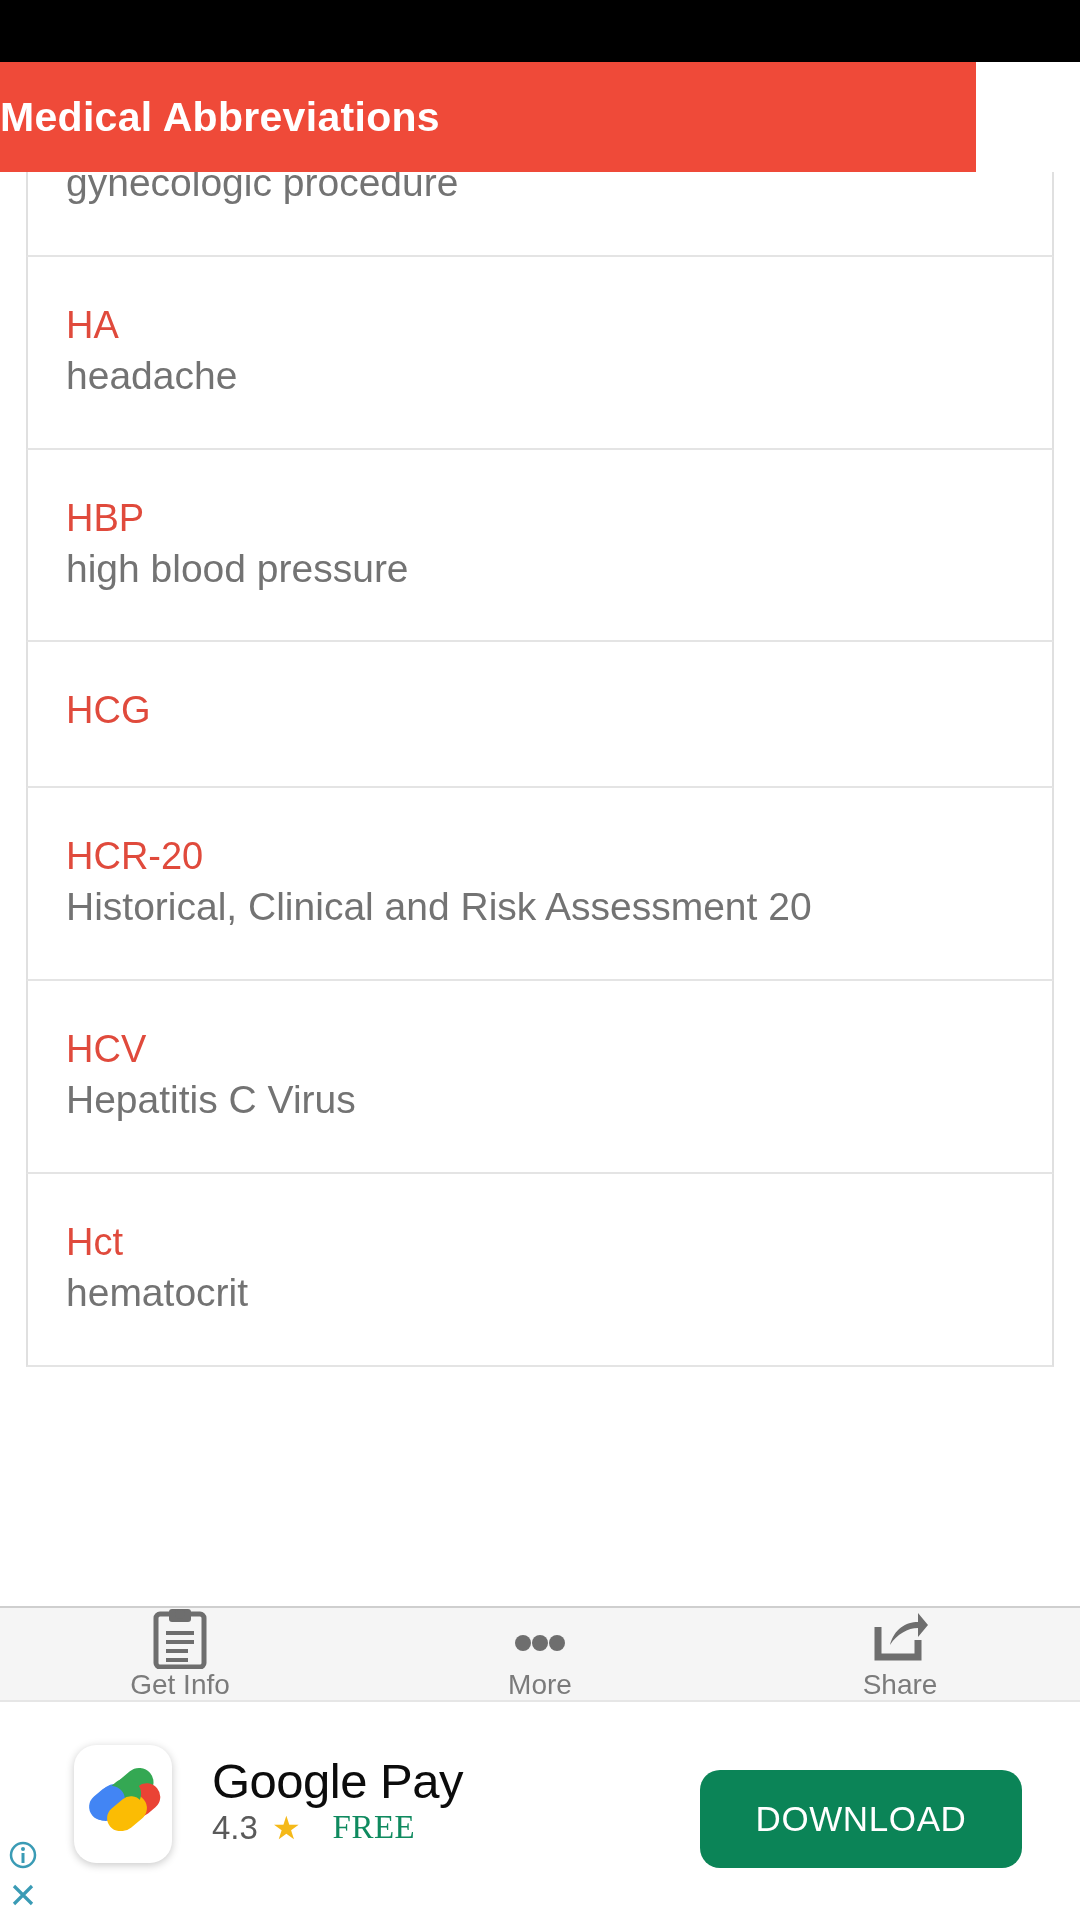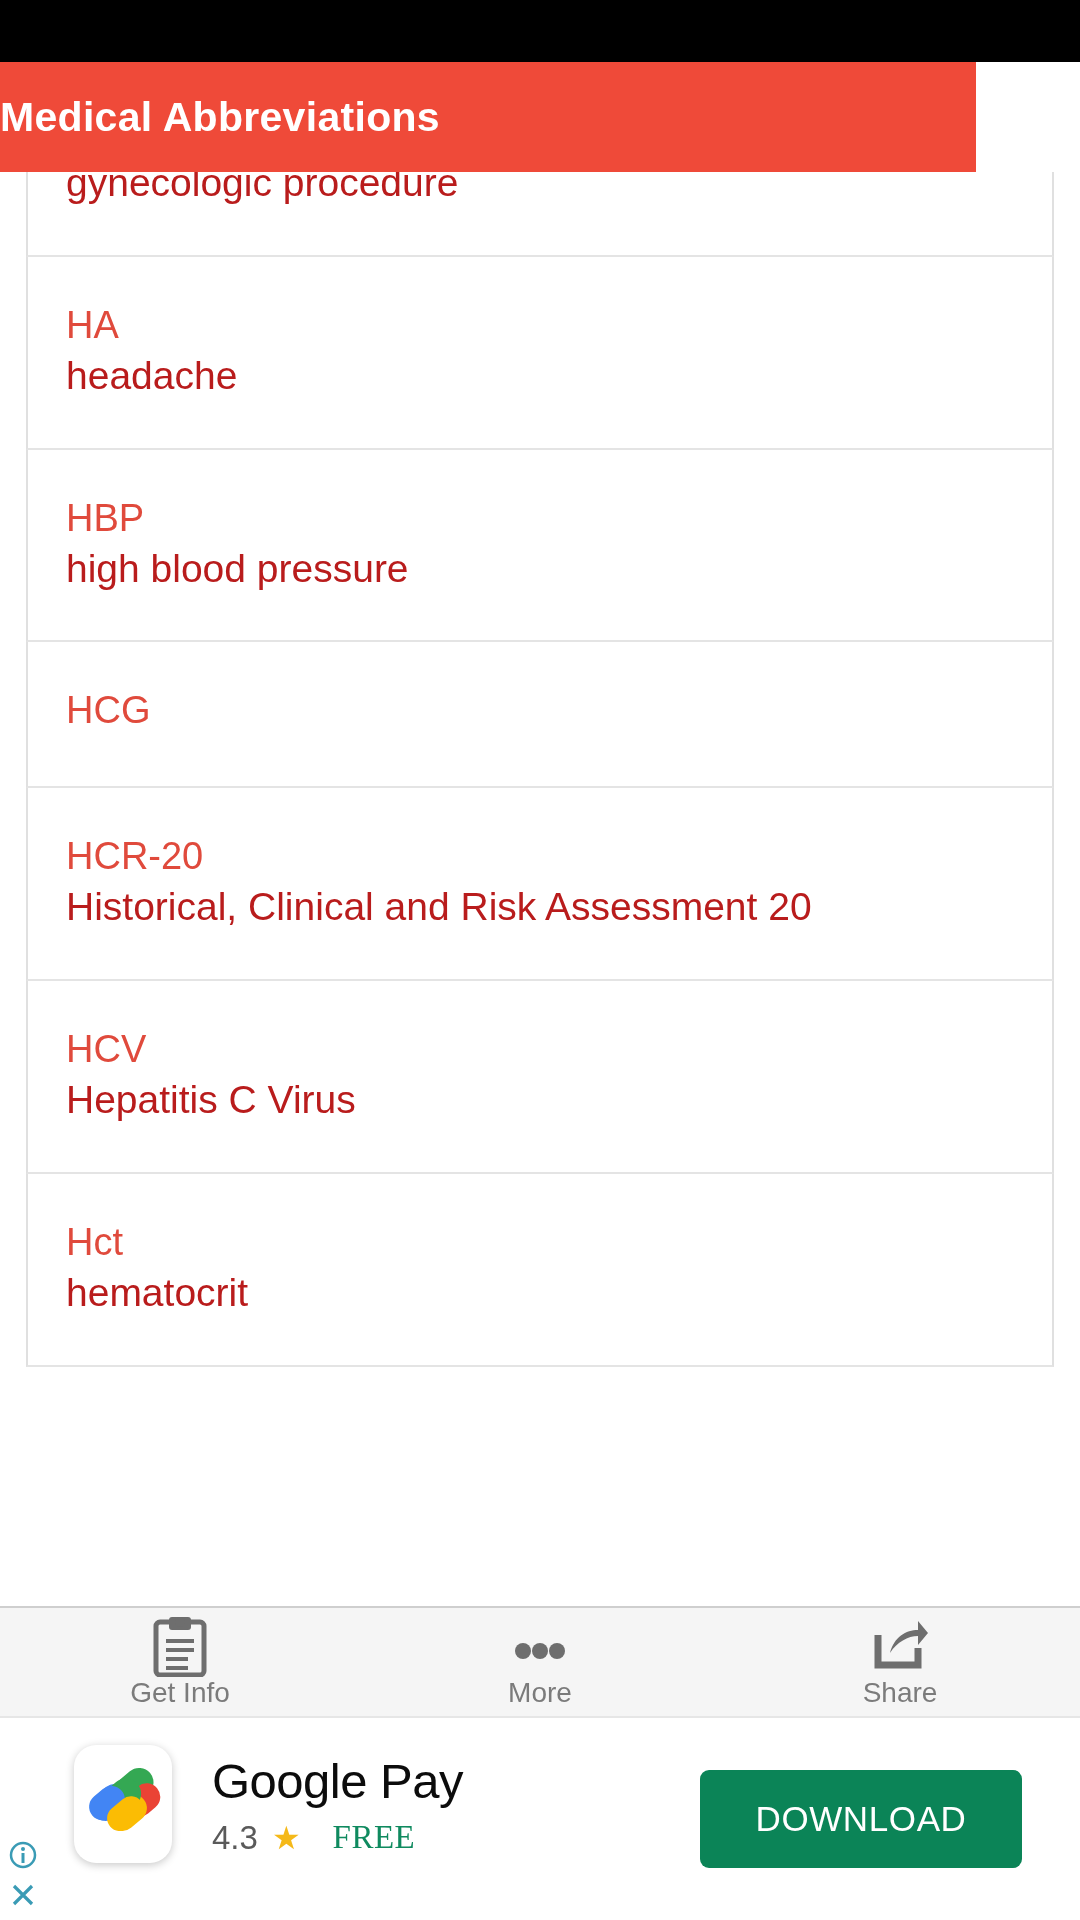--- a/index.html
+++ b/index.html
@@ -53,29 +53,29 @@
   }
   .list-item.first { border-top:2px solid #e4e4e4; }
   .abbr {
     color:#E04A3C;
     font-size:38px;
     line-height:1.22;
     margin-bottom:4px;
     white-space:nowrap;
   }
   .meaning {
-    color:#b91c1c;
+    color:#737373;
     font-size:39px;
     line-height:1.22;
   }
 
   
   .toolbar {
     position:absolute; top:1606px; left:0;
-    width:1080px; height:112px;
+    width:1080px; height:96px;
     background:#f5f5f5;
     border-top:2px solid #cfcfcf;
     border-bottom:2px solid #e6e6e6;
     display:flex; align-items:center;
   }
   .tb-item {
     flex:1 1 0;
     display:flex; flex-direction:column;
     align-items:center; justify-content:center;
     gap:4px;
@@ -105,31 +105,30 @@
     box-shadow:0 2px 8px rgba(0,0,0,0.22);
     display:flex; align-items:center; justify-content:center;
     overflow:hidden;
   }
   .ad-text { position:absolute; left:212px; top:35px; }
   .ad-title {
     font-size:49px; font-weight:normal; color:#0c0c0c; line-height:1.1;
     letter-spacing:-0.5px;
   }
   .ad-sub {
-    margin-top:10px;
     display:flex; align-items:center; gap:14px;
   }
   .ad-rating { font-size:33px; color:#5a5a5a; }
   .ad-star { color:#F5B919; font-size:32px; line-height:1; }
   .ad-free { font-size:33px; color:#0F8A5F; margin-left:18px; letter-spacing:0.5px;font-family:Liberation Serif, serif; }
   .ad-download {
     position:absolute; left:700px; top:50px;
     width:322px; height:98px;
     background:#0B8457;
-    border-radius:9px;
+    border-radius:20px;
     display:flex; align-items:center; justify-content:center;
     color:#ffffff; font-size:35px; letter-spacing:0.6px;
   }
 </style>
 </head>
 <body>
 
 <div id="screen">
 
   <div class="status-bar"></div>

